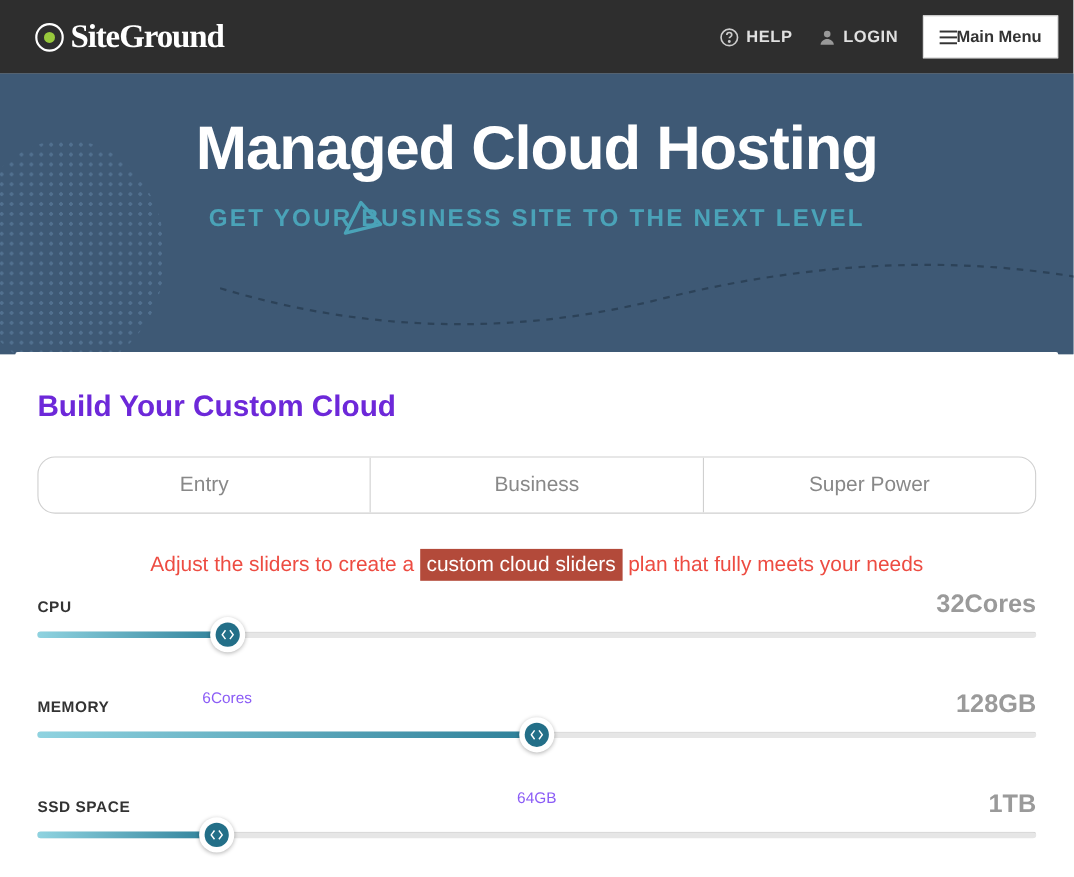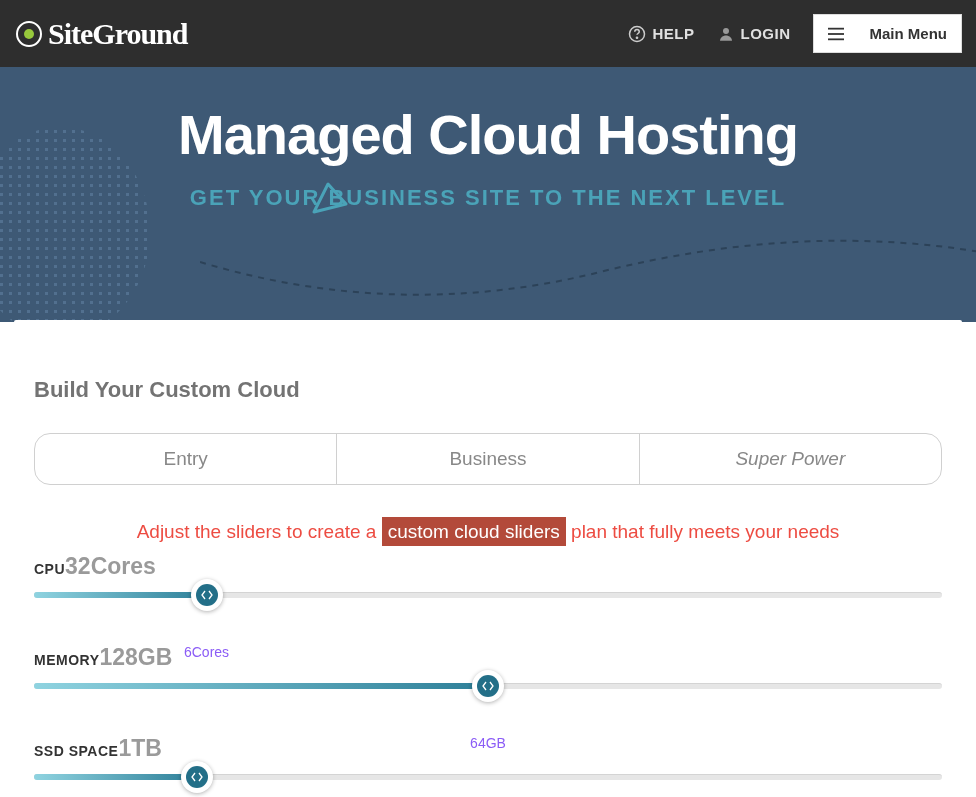--- a/index.html
+++ b/index.html
@@ -1,48 +1,48 @@
 <!DOCTYPE html>
 <html><head>
 <meta charset="utf-8">
 <style>
 * { margin: 0; padding: 0; box-sizing: border-box; }
 body { font-family: Arial, Helvetica, sans-serif; background: #fff; width: 976px; }
 
 
-.topbar { background: #2e2e2e; height: 67px; display: flex; align-items: center; padding: 0 14px 0 16px; }
+.topbar { background: #2e2e2e; height: 67px; display: flex; align-items: center; padding: 0 14px 0 32px; }
 .logo { display: flex; align-items: center; color: #fff; font-size: 30px; }
 .logo-icon { width: 26px; height: 26px; border: 2px solid #fff; border-radius: 50%; display: flex; align-items: center; justify-content: center; margin-right: 6px; }
 .logo-icon-inner { width: 10px; height: 10px; background: #98c93c; border-radius: 50%; }
 .logo-text { font-family: "Comic Sans MS", cursive; font-weight: bold; letter-spacing: -1px;}
 .topbar-right { margin-left: auto; display: flex; align-items: center; gap: 22px; }
 .nav-link { display: flex; align-items: center; gap: 6px; color: #e0e0e0; font-size: 15px; font-weight: bold; letter-spacing: 0.5px; cursor: pointer; }
 .nav-link svg { width: 18px; height: 18px; }
-.menu-btn { background: #fff; border: 1px solid #ddd; padding: 10px 14px; display: flex; align-items: center; gap: 26px; cursor: pointer; font-size: 15px; font-weight: bold; color: #333; }
+.menu-btn { background: #fff; border: 1px solid #ddd; padding: 10px 14px; display: flex; align-items: center; gap: 0; cursor: pointer; font-size: 15px; font-weight: bold; color: #333; }
 .menu-btn svg { width: 16px; height: 14px; }
 
 
 .hero { background: #3e5975; background-image: linear-gradient(rgba(62,89,117,0.95), rgba(62,89,117,0.95)); height: 255px; position: relative; overflow: hidden; text-align: center; padding-top: 35px; }
 .hero-title { color: #fff; font-size: 56px; font-weight: 800; letter-spacing: -1px; }
 .hero-sub { color: #4aa3b8; font-size: 22px; font-weight: bold; letter-spacing: 2px; margin-top: 18px; }
 .dots { position: absolute; left: -30px; top: 60px; width: 180px; height: 210px; background-image: radial-gradient(#5b7b9a 1.5px, transparent 1.5px); background-size: 9px 9px; border-radius: 50%; opacity: 0.7; }
 .triangle { position: absolute; top: 113px; left: 306px; }
 .dashed-curve { position: absolute; bottom: -10px; left: 200px; right: 0; height: 100px; }
 
 
 .card { background: #fff; margin: 0 14px; position: relative; top: -2px; padding: 34px 20px 20px 20px; border-radius: 2px; }
-.build-title { font-size: 22px; font-weight: 800; color: #737373; margin-bottom: 30px; margin-top: 23px; }
+.build-title { font-size: 27px; font-weight: 800; color: #6d28d9; margin-bottom: 30px; }
 
 .tabs { display: flex; border: 1px solid #d0d0d0; border-radius: 16px; overflow: hidden; }
 .tab { flex: 1; text-align: center; padding: 14px 0; font-size: 19px; color: #888; cursor: pointer; border-right: 1px solid #d0d0d0; }
-.tab:last-child { border-right: none; font-style: italic; }
+.tab:last-child { border-right: none; }
 
 .instruct { text-align: center; font-size: 19px; color: #ed4c42; margin: 36px 0 10px 0; }
 .instruct .hl { background: #b34a3a; color: #fff; padding: 4px 6px; }
-.slider-labels { display: flex; justify-content: flex-start; align-items: baseline; }
+.slider-labels { display: flex; justify-content: space-between; align-items: baseline; }
 .slider-name { font-size: 14px; font-weight: bold; color: #333; letter-spacing: 0.5px; }
 .slider-max { font-size: 23px; font-weight: bold; color: #9a9a9a; }
 .track-wrap { position: relative; height: 14px; margin-top: 8px; }
 .track-bg { position: absolute; left: 0; right: 0; top: 4px; height: 6px; background: #e6e6e6; border-radius: 3px; border-top: 1px solid #d4d4d4; }
 .track-fill { position: absolute; left: 0; top: 4px; height: 6px; background: linear-gradient(to right, #8fd3e0, #2d7f98); border-radius: 3px; }
 .handle { position: absolute; top: -9px; width: 32px; height: 32px; background: #fff; border-radius: 50%; box-shadow: 0 1px 4px rgba(0,0,0,0.3); display: flex; align-items: center; justify-content: center; cursor: grab; transform: translateX(-50%); }
 .handle-inner { width: 22px; height: 22px; background: #236f88; border-radius: 50%; display: flex; align-items: center; justify-content: center; color: #fff; font-size: 11px; }
 .handle-val { position: absolute; top: 56px; font-size: 14px; color: #8b5cf6; white-space: nowrap; transform: translateX(-50%); }
 .slider-block { padding-bottom: 42px; }
 </style>

